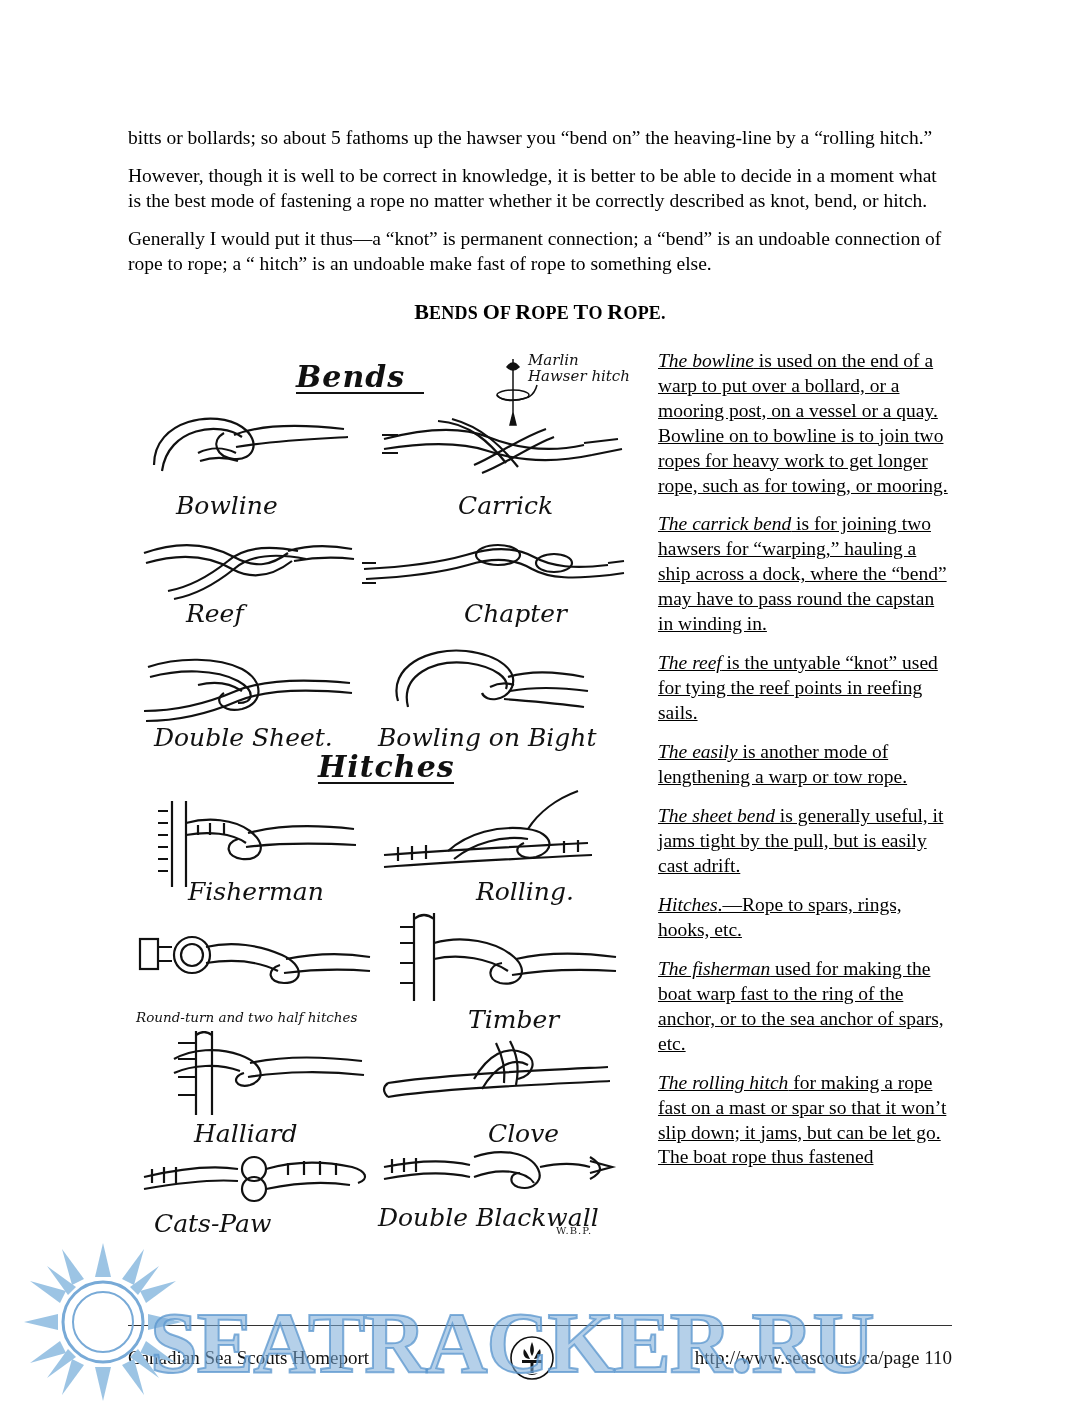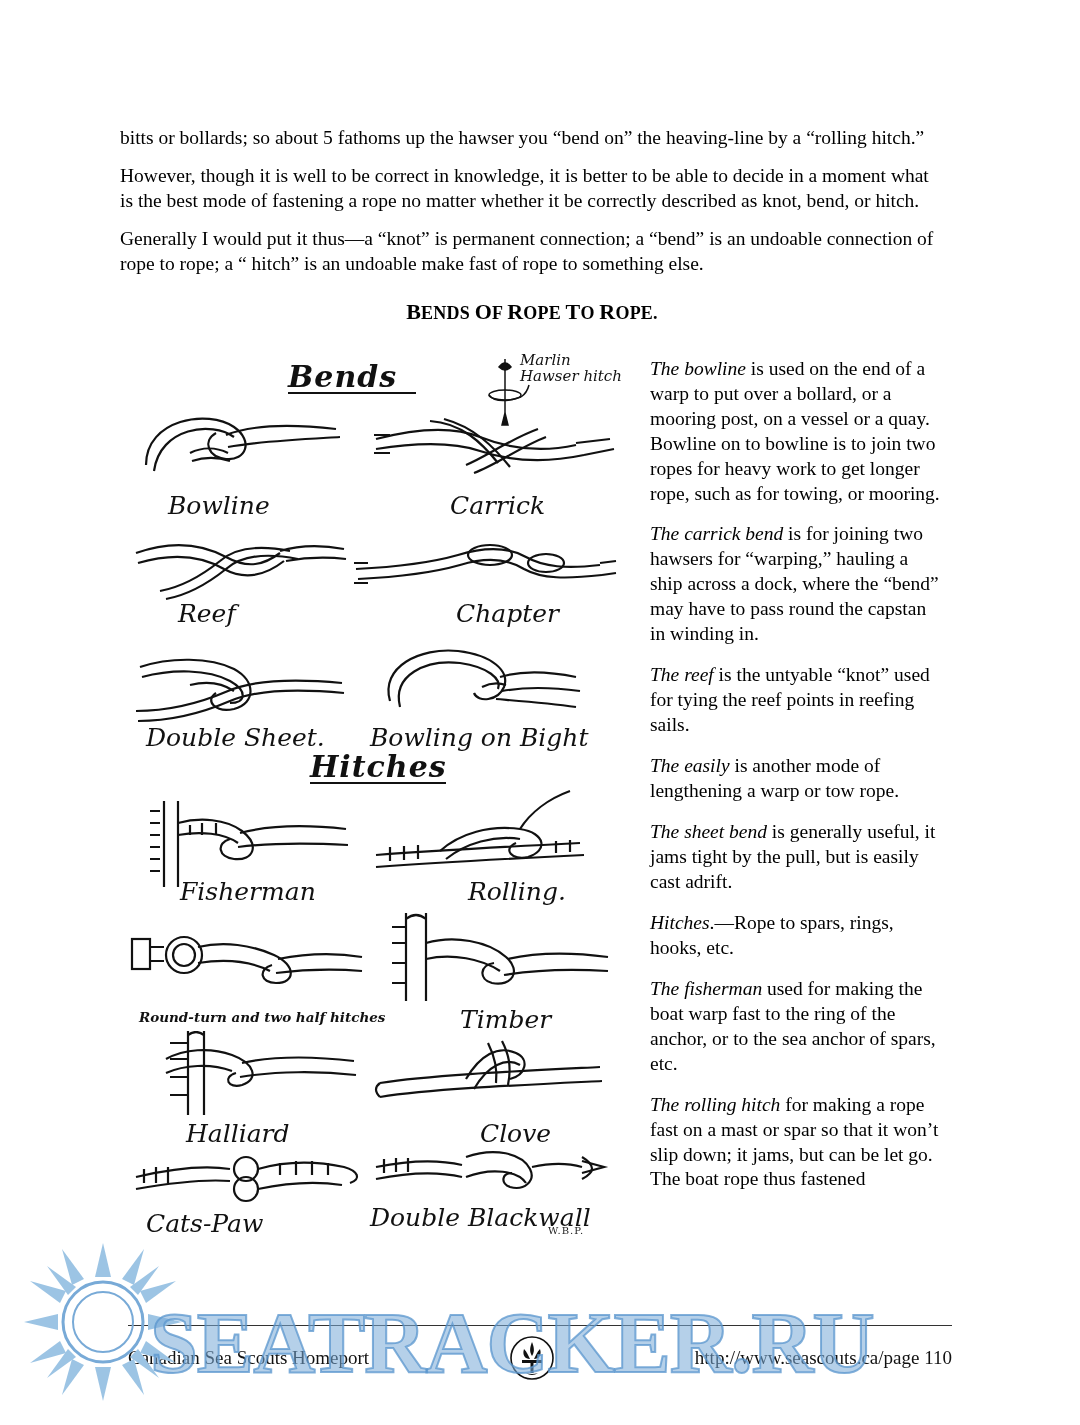--- a/index.html
+++ b/index.html
@@ -14,21 +14,21 @@
   #page {
     position: relative;
     width: 1080px;
     height: 1425px;
     margin: 0 auto;
     overflow: hidden;
     background: #ffffff;
   }
   .content {
     position: absolute;
-    left: 120px;
+    left: 128px;
     top: 126px;
     width: 824px;
   }
   p.para {
     margin: 0 0 13px 0;
     font-size: 19.5px;
     line-height: 1.28;
     text-align: left;
   }
   .section-title {
@@ -52,21 +52,22 @@
     flex: 0 0 520px;
     position: relative;
   }
   .text-col {
     flex: 1 1 auto;
     padding-left: 10px;
     font-size: 19.5px;
     line-height: 1.28;
   }
   .text-col p {
-    margin: 16px 0 14px 0;
+    margin: 8px 0 14px 0;
+    text-decoration: underline;
   }
   .text-col em { font-style: italic; }
 
   
   .plate {
     position: relative;
     width: 520px;
     height: 890px;
     font-family: "DejaVu Serif", serif;
   }
@@ -87,22 +88,21 @@
   .knot-label {
     position: absolute;
     font-style: italic;
     font-size: 25px;
     color: #111;
     white-space: nowrap;
   }
   .knot-label.tiny {
     font-size: 13.5px;
     font-style: italic;
-    font-weight: bold;
-    margin-left: 11px;
+    font-weight: normal;
   }
   .knot-art {
     position: absolute;
   }
   .knot-art svg { display: block; }
   .marlin-note {
     position: absolute;
     font-style: italic;
     font-size: 15px;
     line-height: 1.05;

